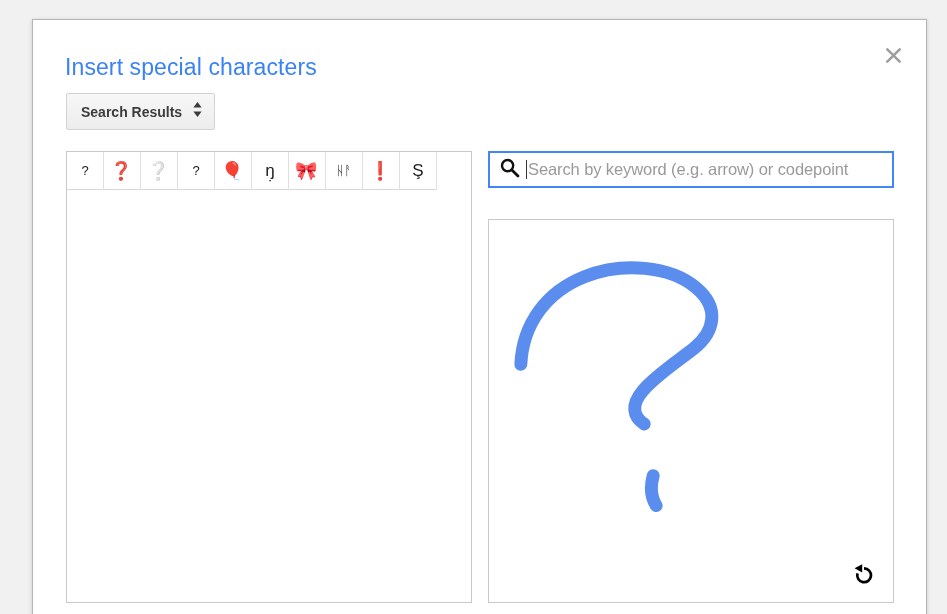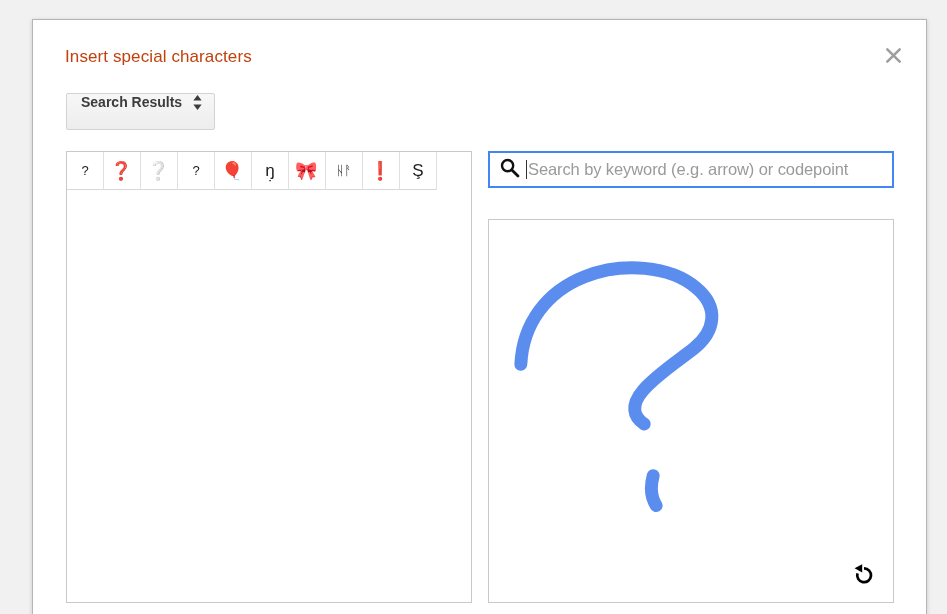--- a/index.html
+++ b/index.html
@@ -23,23 +23,23 @@
     height: 620px;
     background: #ffffff;
     border: 1px solid #b5b5b5;
     box-sizing: border-box;
     box-shadow: 0 1px 4px rgba(0,0,0,0.18);
   }
 
   .dialog-title {
     position: absolute;
     left: 32px;
-    top: 27px;
-    font-size: 17px;
-    color: #c2410c;
+    top: 34px;
+    font-size: 23px;
+    color: #3b82f6;
     letter-spacing: 0.1px;
     white-space: nowrap;
   }
 
   .close-button {
     position: absolute;
     right: 16px;
     top: 18px;
     width: 34px;
     height: 34px;
@@ -56,21 +56,21 @@
     position: absolute;
     left: 33px;
     top: 73px;
     height: 37px;
     min-width: 120px;
     background: linear-gradient(#f7f7f7, #ededed);
     border: 1px solid #d3d3d3;
     border-radius: 2px;
     box-sizing: border-box;
     display: flex;
-    align-items: flex-start;
+    align-items: center;
     padding: 0 11px 0 14px;
     cursor: pointer;
   }
   .category-select-label {
     font-size: 14px;
     font-weight: bold;
     color: #3c3c3c;
     white-space: nowrap;
   }
   .updown-icon {

